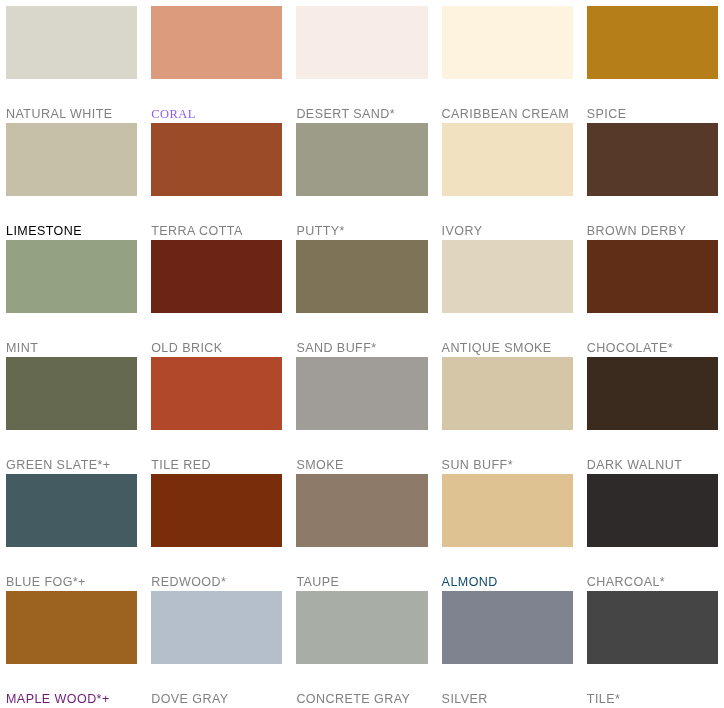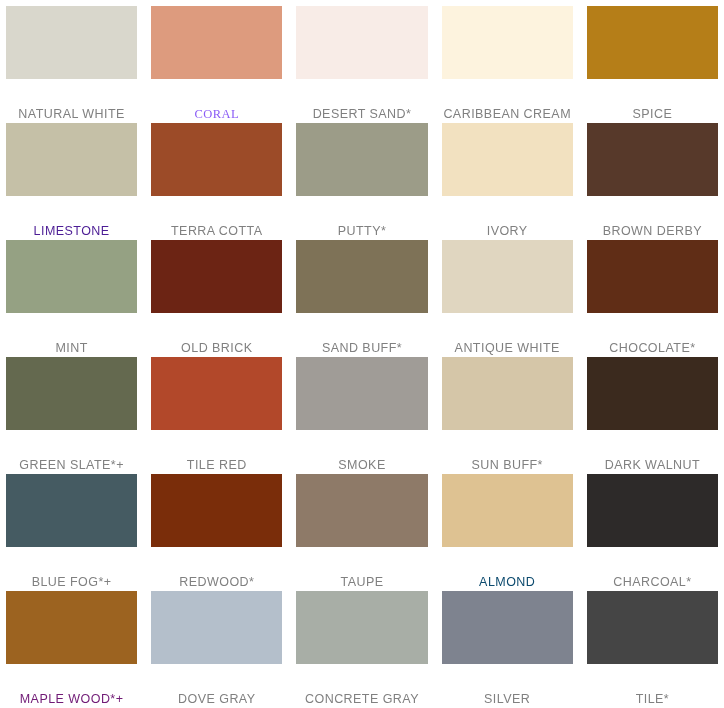--- a/index.html
+++ b/index.html
@@ -20,21 +20,21 @@
     padding: 6px 6px 0 6px;
     display: grid;
     grid-template-columns: repeat(5, 1fr);
     grid-template-rows: repeat(6, 1fr);
     column-gap: 14px;
     row-gap: 0px;
   }
   .swatch-cell {
     display: flex;
     flex-direction: column;
-    align-items: center;
+    align-items: flex-start;
     gap: 28px;
   }
   .swatch-chip {
     height: 73px;
     width: 100%;
     flex: 0 0 73px;
   }
   .swatch-label {
     flex: 1 1 auto;
     display: flex;
@@ -67,21 +67,21 @@
     <div class="swatch-cell">
       <div class="swatch-chip" title="CARIBBEAN CREAM" style="background: rgb(253, 243, 222);"></div>
       <div class="swatch-label" style="color: rgb(128, 128, 128);">CARIBBEAN CREAM</div>
     </div>
     <div class="swatch-cell">
       <div class="swatch-chip" title="SPICE" style="background: rgb(181, 126, 24);"></div>
       <div class="swatch-label" style="color: rgb(128, 128, 128);">SPICE</div>
     </div>
     <div class="swatch-cell">
       <div class="swatch-chip" title="LIMESTONE" style="background: rgb(197, 192, 167);"></div>
-      <div class="swatch-label" style="color: #4c1d95;">LIMESTONE</div>
+      <div class="swatch-label" style="color: #000000;">LIMESTONE</div>
     </div>
     <div class="swatch-cell">
       <div class="swatch-chip" title="TERRA COTTA" style="background: rgb(156, 75, 40);"></div>
       <div class="swatch-label" style="color: rgb(128, 128, 128);">TERRA COTTA</div>
     </div>
     <div class="swatch-cell">
       <div class="swatch-chip" title="PUTTY*" style="background: rgb(156, 156, 136);"></div>
       <div class="swatch-label" style="color: rgb(128, 128, 128);">PUTTY*</div>
     </div>
     <div class="swatch-cell">
@@ -99,21 +99,21 @@
     <div class="swatch-cell">
       <div class="swatch-chip" title="OLD BRICK" style="background: rgb(108, 36, 20);"></div>
       <div class="swatch-label" style="color: rgb(128, 128, 128);">OLD BRICK</div>
     </div>
     <div class="swatch-cell">
       <div class="swatch-chip" title="SAND BUFF*" style="background: rgb(126, 114, 87);"></div>
       <div class="swatch-label" style="color: rgb(128, 128, 128);">SAND BUFF*</div>
     </div>
     <div class="swatch-cell">
       <div class="swatch-chip" title="ANTIQUE WHITE" style="background: rgb(224, 214, 192);"></div>
-      <div class="swatch-label" style="color: rgb(128, 128, 128);">ANTIQUE WHITE</div>
+      <div class="swatch-label" style="color: rgb(128, 128, 128);">ANTIQUE SMOKE</div>
     </div>
     <div class="swatch-cell">
       <div class="swatch-chip" title="CHOCOLATE*" style="background: rgb(96, 45, 22);"></div>
       <div class="swatch-label" style="color: rgb(128, 128, 128);">CHOCOLATE*</div>
     </div>
     <div class="swatch-cell">
       <div class="swatch-chip" title="GREEN SLATE*+" style="background: rgb(100, 105, 79);"></div>
       <div class="swatch-label" style="color: rgb(128, 128, 128);">GREEN SLATE*+</div>
     </div>
     <div class="swatch-cell">

